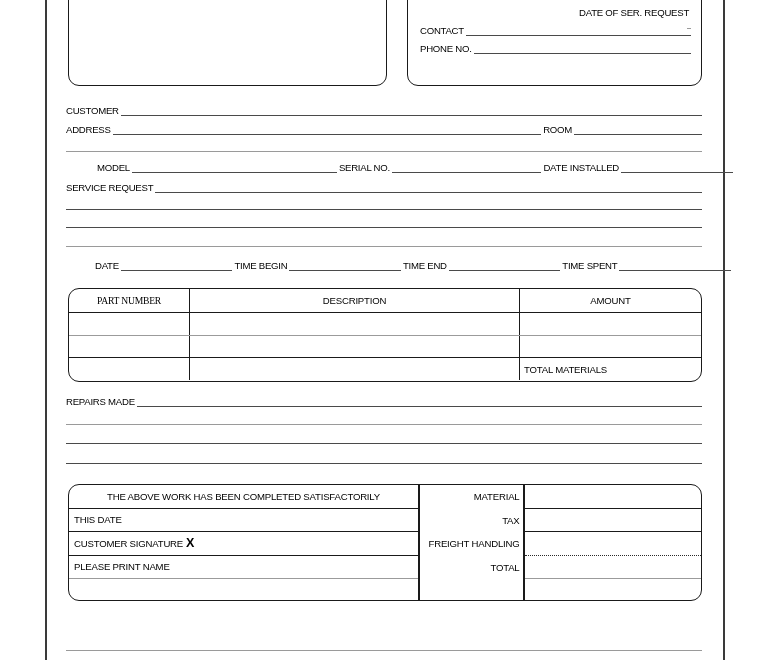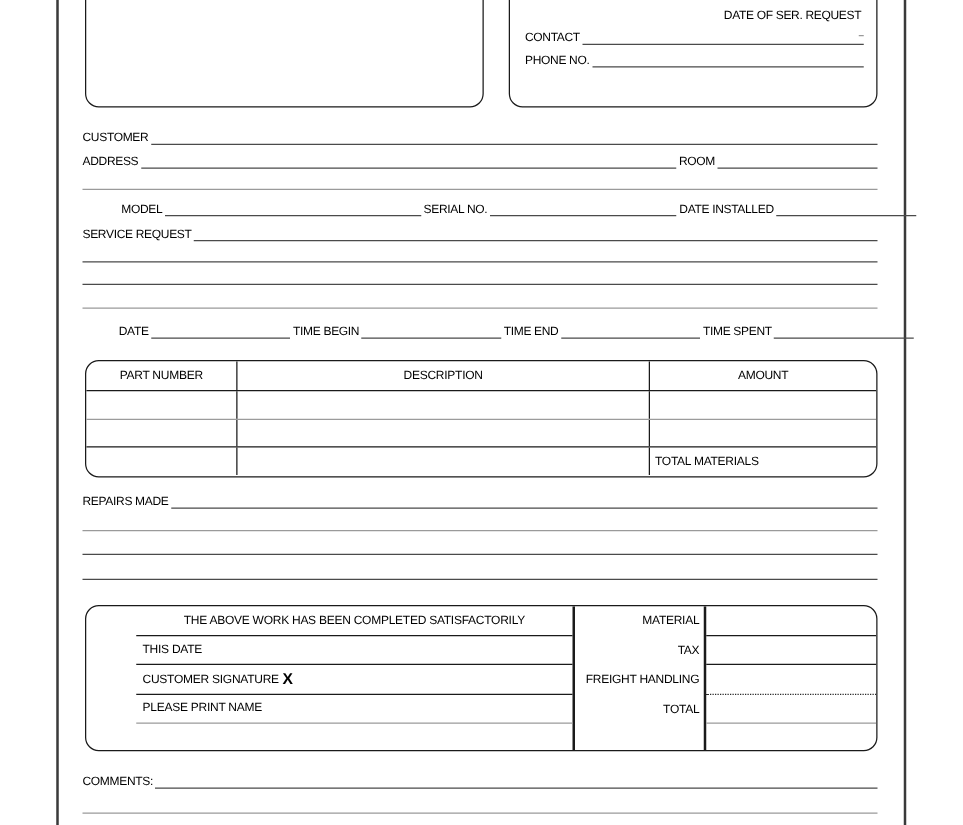--- a/index.html
+++ b/index.html
@@ -242,21 +242,21 @@
       <span class="rule" style="flex:1 1 0;"></span>
       <span class="lbl" style="padding-left:2px;">TIME END</span>
       <span class="rule" style="flex:1 1 0;"></span>
       <span class="lbl" style="padding-left:2px;">TIME SPENT</span>
       <span class="rule" style="flex:1 1 0;"></span>
     </div>
 
     <div class="parts-table" style="left:2px; top:288px; width:634px; height:94px;">
 
       <div class="pt-row pt-sep-h" style="height:24px;">
-        <div class="pt-cell center pt-sep-v" style="width:121px;">PART NUMBER</div>
+        <div class="pt-cell center pt-sep-v" style="width:121px;font-family:Liberation Serif, serif;">PART NUMBER</div>
         <div class="pt-cell center pt-sep-v" style="width:330px;">DESCRIPTION</div>
         <div class="pt-cell center" style="flex:1 1 auto;">AMOUNT</div>
       </div>
 
       <div class="pt-row pt-sep-h-lite" style="height:23px;">
         <div class="pt-cell pad pt-sep-v" style="width:121px;"></div>
         <div class="pt-cell pad pt-sep-v" style="width:330px;"></div>
         <div class="pt-cell pad" style="flex:1 1 auto;"></div>
       </div>
 
@@ -274,21 +274,21 @@
     </div>
 
     <div class="fld" style="left:0px; top:396px; width:636px;">
       <span class="lbl">REPAIRS MADE</span>
       <span class="rule"></span>
     </div>
     <div class="blank-rule lite" style="left:0px; top:424px; width:636px;"></div>
     <div class="blank-rule" style="left:0px; top:443px; width:636px;"></div>
     <div class="blank-rule" style="left:0px; top:463px; width:636px;"></div>
 
-    <div class="bot-table" style="left:2px; top:484px; width:634px; height:117px;padding-left:40px;">
+    <div class="bot-table" style="left:2px; top:484px; width:634px; height:117px;">
       <div class="bt-grid">
 
         <div class="bt-vline" style="left:349px;"></div>
         <div class="bt-vline" style="left:454px;"></div>
 
         <div class="bt-colA" style="left:0px; width:349px;">
           <div class="bt-cell center" style="height:23px;">THE ABOVE WORK HAS BEEN COMPLETED SATISFACTORILY</div>
           <div class="bt-cell" style="height:23px;">
             <span>THIS DATE</span>
           </div>
@@ -322,20 +322,16 @@
         </div>
 
         <div class="bt-hline" style="left:455.5px; right:0px; top:23px;"></div>
         <div class="bt-hline" style="left:455.5px; right:0px; top:46px;"></div>
         <div class="bt-hline dotted" style="left:455.5px; right:0px; top:70px;"></div>
         <div class="bt-hline lite" style="left:455.5px; right:0px; top:93px;"></div>
 
       </div>
     </div>
 
-    <div class="fld" style="left:0px; top:620px; width:636px;">
-      <span class="lbl">COMMENTS:</span>
-      <span class="rule"></span>
-    </div>
     <div class="blank-rule lite" style="left:0px; top:650px; width:636px;"></div>
 
   </div>
 </div>
 
 </body></html>

